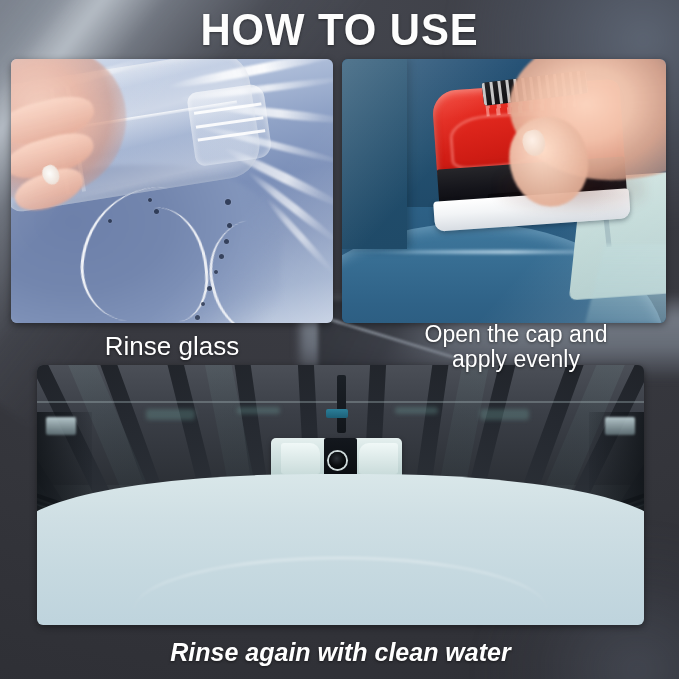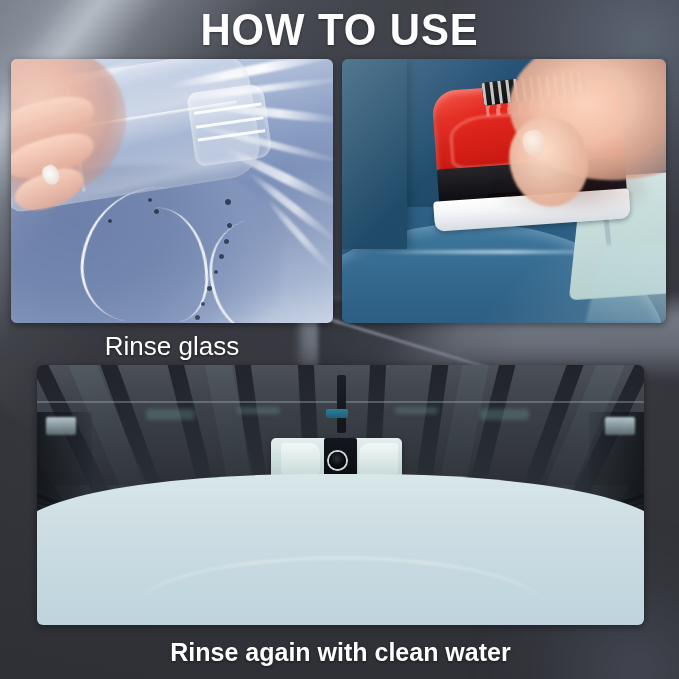--- a/index.html
+++ b/index.html
@@ -638,20 +638,21 @@
   }
   #caption-apply {
     left: 396px; top: 322px; width: 240px;
     font-size: 23px;
     font-weight: normal;
   }
   #caption-final {
     left: 37px; top: 639px; width: 607px;
     font-size: 25px;
     font-weight: bold;
+    font-style: italic;
   }
 </style>
 </head>
 <body>
 
 <div id="infographic">
 
   <div class="bg-base"></div>
   <div class="bg-streak-tl"></div>
   <div class="bg-streak-tl2"></div>
@@ -792,15 +793,17 @@
     <div class="p3-mirror-gap"></div>
     <div class="p3-mirror-wingL"></div>
     <div class="p3-mirror-wingR"></div>
     <div class="p3-mirror-lens"></div>
 
     <div class="p3-glass"></div>
     <div class="p3-glass-hl"></div>
   </div>
 
   <div class="caption" id="caption-rinse">Rinse glass</div>
+  <div class="caption" id="caption-apply">Open the cap and
+apply evenly</div>
   <div class="caption" id="caption-final">Rinse again with clean water</div>
 
 </div>
 
 </body></html>

